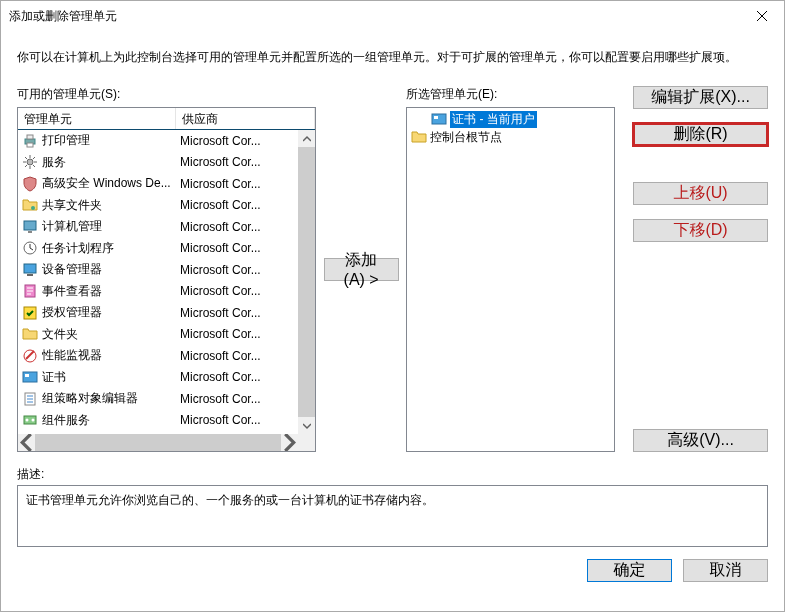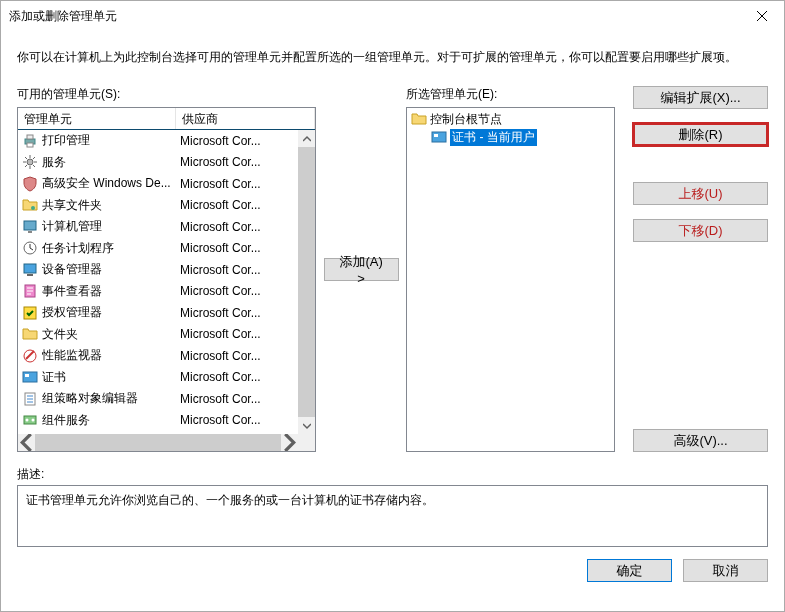--- a/index.html
+++ b/index.html
@@ -32,21 +32,21 @@
 .sb-arrow svg { width: 8px; height: 8px; }
 .sb-thumb { flex: 1; background: #cdcdcd; margin: 0; }
 .scrollbar-h { position: absolute; left: 0; bottom: 0; right: 17px; height: 17px; background: #f0f0f0; display: flex; }
 .sb-ha { width: 17px; display:flex; align-items:center; justify-content:center; }
 .sb-hthumb { flex: 1; background: #cdcdcd; }
 .tree { border: 1px solid #828790; background: #fff; height: 345px; padding: 2px; }
 .tree-row { display: flex; align-items: center; height: 18px; padding-left: 2px; cursor: default; }
 .tree-row .ico { width: 16px; height: 16px; margin-right: 3px; display: inline-flex; align-items: center; justify-content: center; }
 .tree-sub { padding-left: 22px; }
 .tree-sel { background: #0078d7; color: #fff; display: inline-block; padding: 0 2px; }
-.btn { height: 23px; border: 1px solid #adadad; background: #e1e1e1; font-size: 13px; cursor: default; display: flex; align-items: center; justify-content: center; padding: 0 10px; min-width: 75px; font-family: inherit; }
+.btn { height: 23px; border: 1px solid #adadad; background: #e1e1e1; font-size: 16px; cursor: default; display: flex; align-items: center; justify-content: center; padding: 0 10px; min-width: 75px; font-family: inherit; }
 .btn.disabled { color: #b91c1c; }
 .btn.highlight { border: 2px solid #c82828; box-shadow: 0 0 0 1px #c82828; }
 .side-btn { width: 135px; margin-bottom: 14px; }
 .add-btn { width: 70px; }
 .desc-label { margin-top: 14px; margin-bottom: 2px; }
 .desc-box { border: 1px solid #828790; height: 62px; padding: 6px 8px; font-size: 12px; margin: 0 16px; }
 .footer { display: flex; justify-content: flex-end; gap: 11px; padding: 12px 16px 0 16px; }
 .footer .btn { width: 85px; }
 .footer .btn.default { border: 1px solid #0078d7; }
 .sb-corner { position:absolute; right:0; bottom:0; width:17px; height:17px; background:#f0f0f0; }
@@ -249,36 +249,36 @@
         </div>
       </div>
 
       <div class="col-mid">
         <button class="btn add-btn">添加(A) &gt;</button>
       </div>
 
       <div class="col-right">
         <div class="label">所选管理单元(E):</div>
         <div class="tree">
-          <div class="tree-row">
-            <span class="ico">
-              <svg width="16" height="16" viewBox="0 0 16 16">
-                  <path d="M1 3 h5 l1 2 h8 v8 h-14 z" fill="#f7d774" stroke="#c9a227"></path>
-                </svg>
-            </span>
-            <span>控制台根节点</span>
-          </div>
           <div class="tree-row tree-sub">
             <span class="ico">
               <svg width="16" height="16" viewBox="0 0 16 16">
                   <rect x="1" y="3" width="14" height="10" fill="#4aa3df" stroke="#2a6fa0"></rect>
                   <rect x="3" y="5" width="4" height="3" fill="#fff"></rect>
                 </svg>
             </span>
             <span class="tree-sel">证书 - 当前用户</span>
+          </div>
+          <div class="tree-row">
+            <span class="ico">
+              <svg width="16" height="16" viewBox="0 0 16 16">
+                  <path d="M1 3 h5 l1 2 h8 v8 h-14 z" fill="#f7d774" stroke="#c9a227"></path>
+                </svg>
+            </span>
+            <span>控制台根节点</span>
           </div>
         </div>
       </div>
 
       <div class="col-buttons">
         <button class="btn side-btn">编辑扩展(X)...</button>
         <button class="btn side-btn highlight">删除(R)</button>
         <div style="height:22px;"></div>
         <button class="btn side-btn disabled">上移(U)</button>
         <button class="btn side-btn disabled">下移(D)</button>

